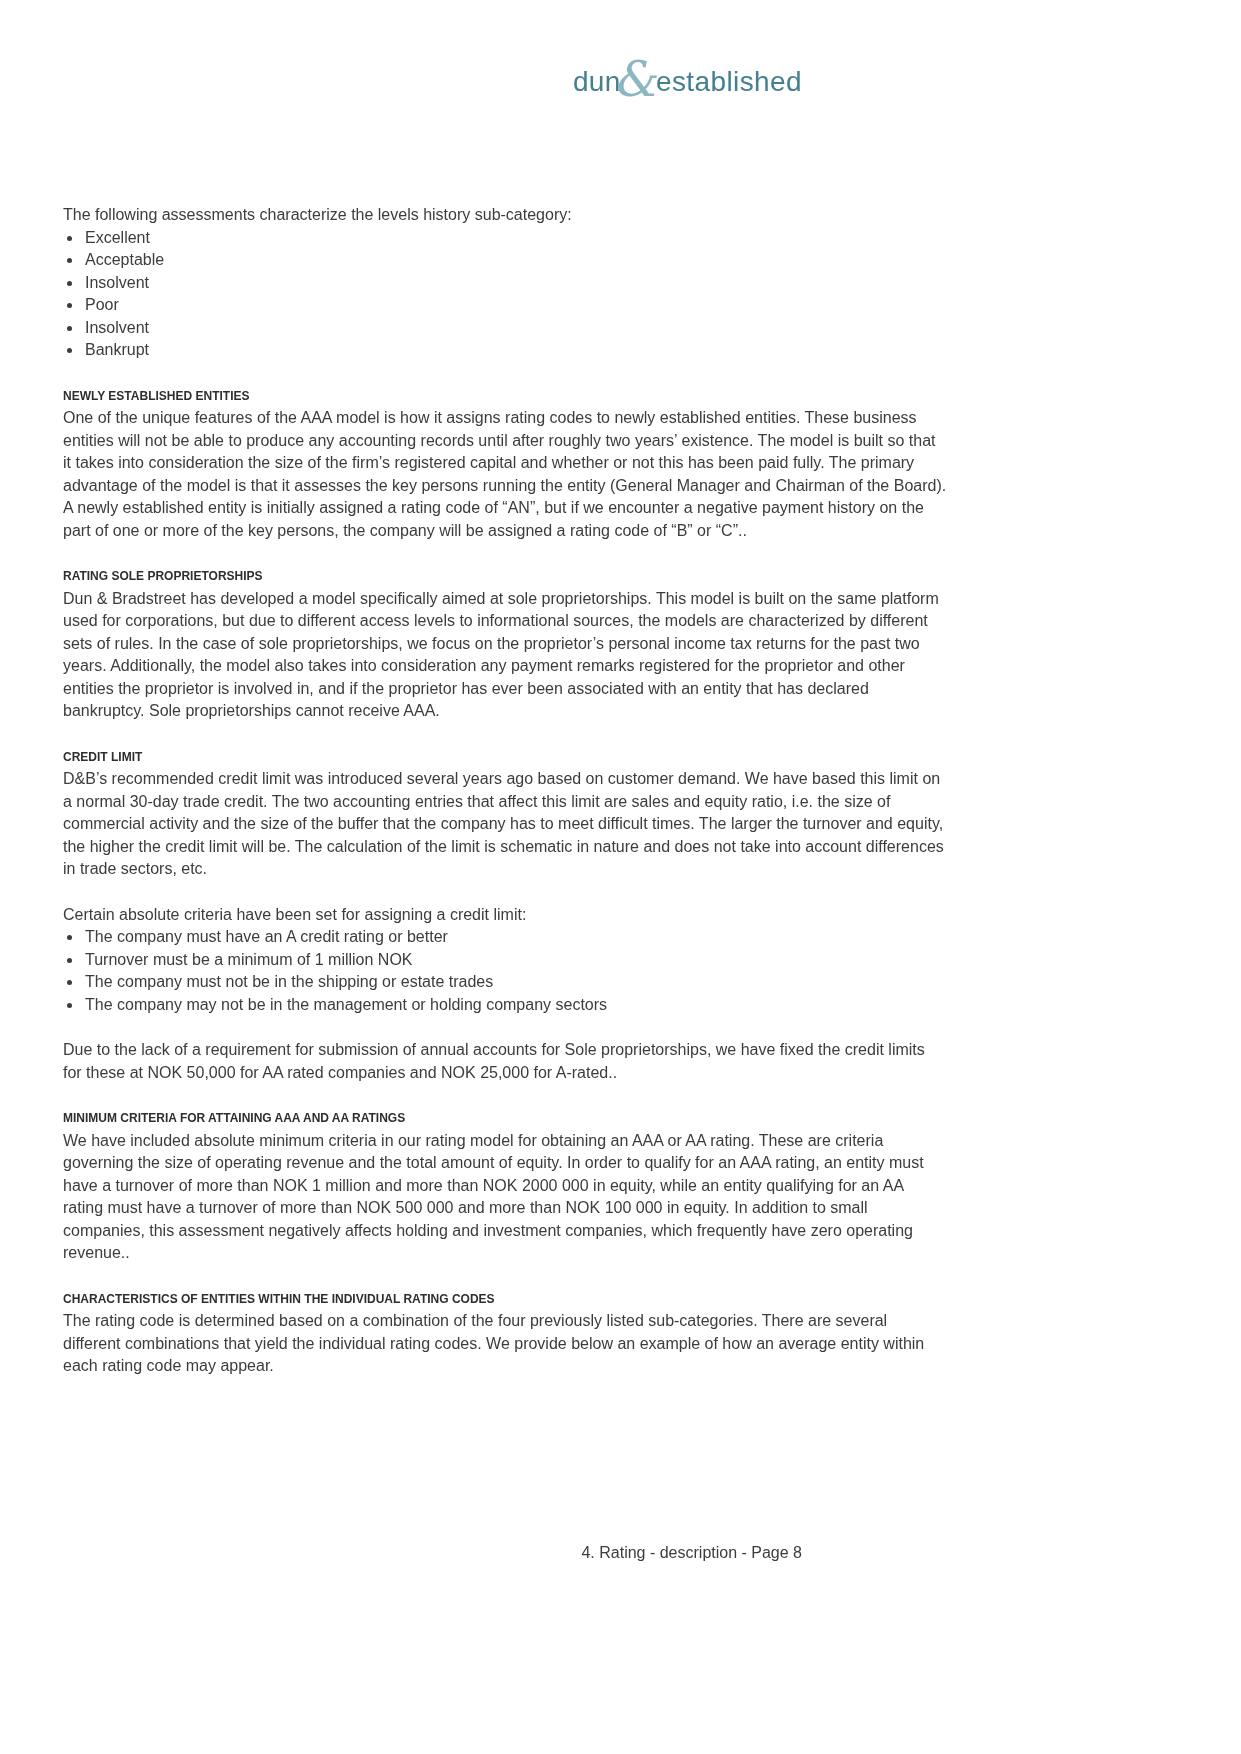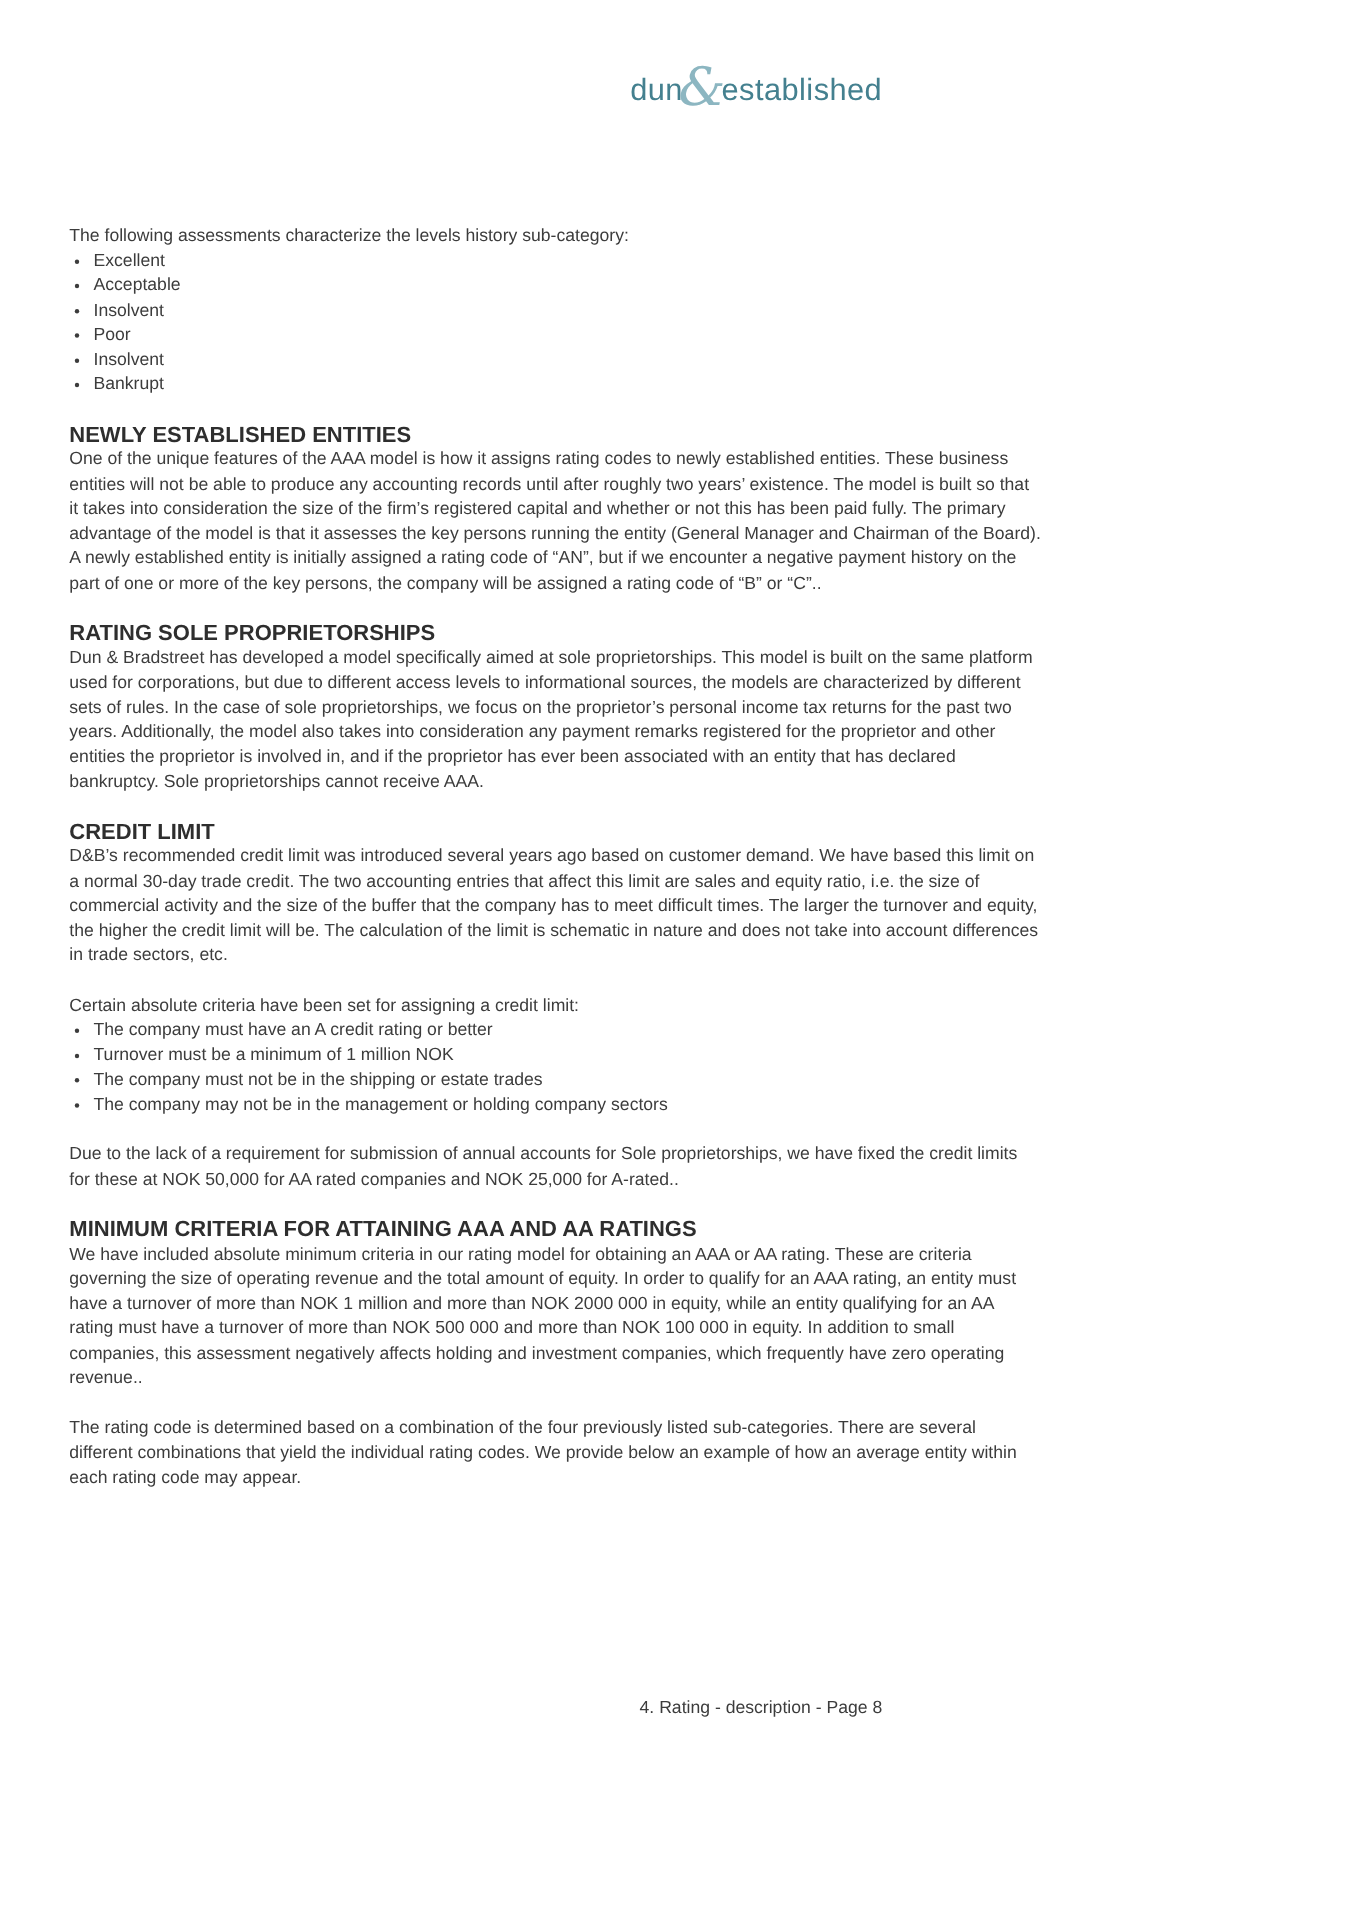--- a/index.html
+++ b/index.html
@@ -49,21 +49,21 @@
   }
   .para { margin: 0 0 23px 0; }
   .lead { margin-bottom: 0; }
   .bullets {
     list-style: disc;
     margin: 0 0 23px 0;
     padding-left: 20px;
   }
   .bullets li { padding-left: 2px; }
   .heading {
-    font-size: 20px;
+    font-size: 12px;
     line-height: 22.5px;
     font-weight: 700;
     color: #2e2e2e;
     margin: 0;
   }
   .sec .para { margin-top: 0; }
   
   .footer {
     position: absolute;
     top: 1544px;
@@ -121,20 +121,21 @@
       </ul>
       <p class="para">Due to the lack of a requirement for submission of annual accounts for Sole proprietorships, we have fixed the credit limits for these at NOK 50,000 for AA rated companies and NOK 25,000 for A-rated..</p>
     </section>
 
     <section class="sec">
       <h2 class="heading">MINIMUM CRITERIA FOR ATTAINING AAA AND AA RATINGS</h2>
       <p class="para">We have included absolute minimum criteria in our rating model for obtaining an AAA or AA rating. These are criteria governing the size of operating revenue and the total amount of equity. In order to qualify for an AAA rating, an entity must have a turnover of more than NOK 1 million and more than NOK 2000 000 in equity, while an entity qualifying for an AA rating must have a turnover of more than NOK 500 000 and more than NOK 100 000 in equity. In addition to small companies, this assessment negatively affects holding and investment companies, which frequently have zero operating revenue..</p>
     </section>
 
     <section class="sec">
+      <h2 class="heading">CHARACTERISTICS OF ENTITIES WITHIN THE INDIVIDUAL RATING CODES</h2>
       <p class="para">The rating code is determined based on a combination of the four previously listed sub-categories. There are several different combinations that yield the individual rating codes. We provide below an example of how an average entity within each rating code may appear.</p>
     </section>
 
   </main>
 
   <div class="footer">4. Rating - description - Page 8</div>
 
 </div>
 
 </body></html>

